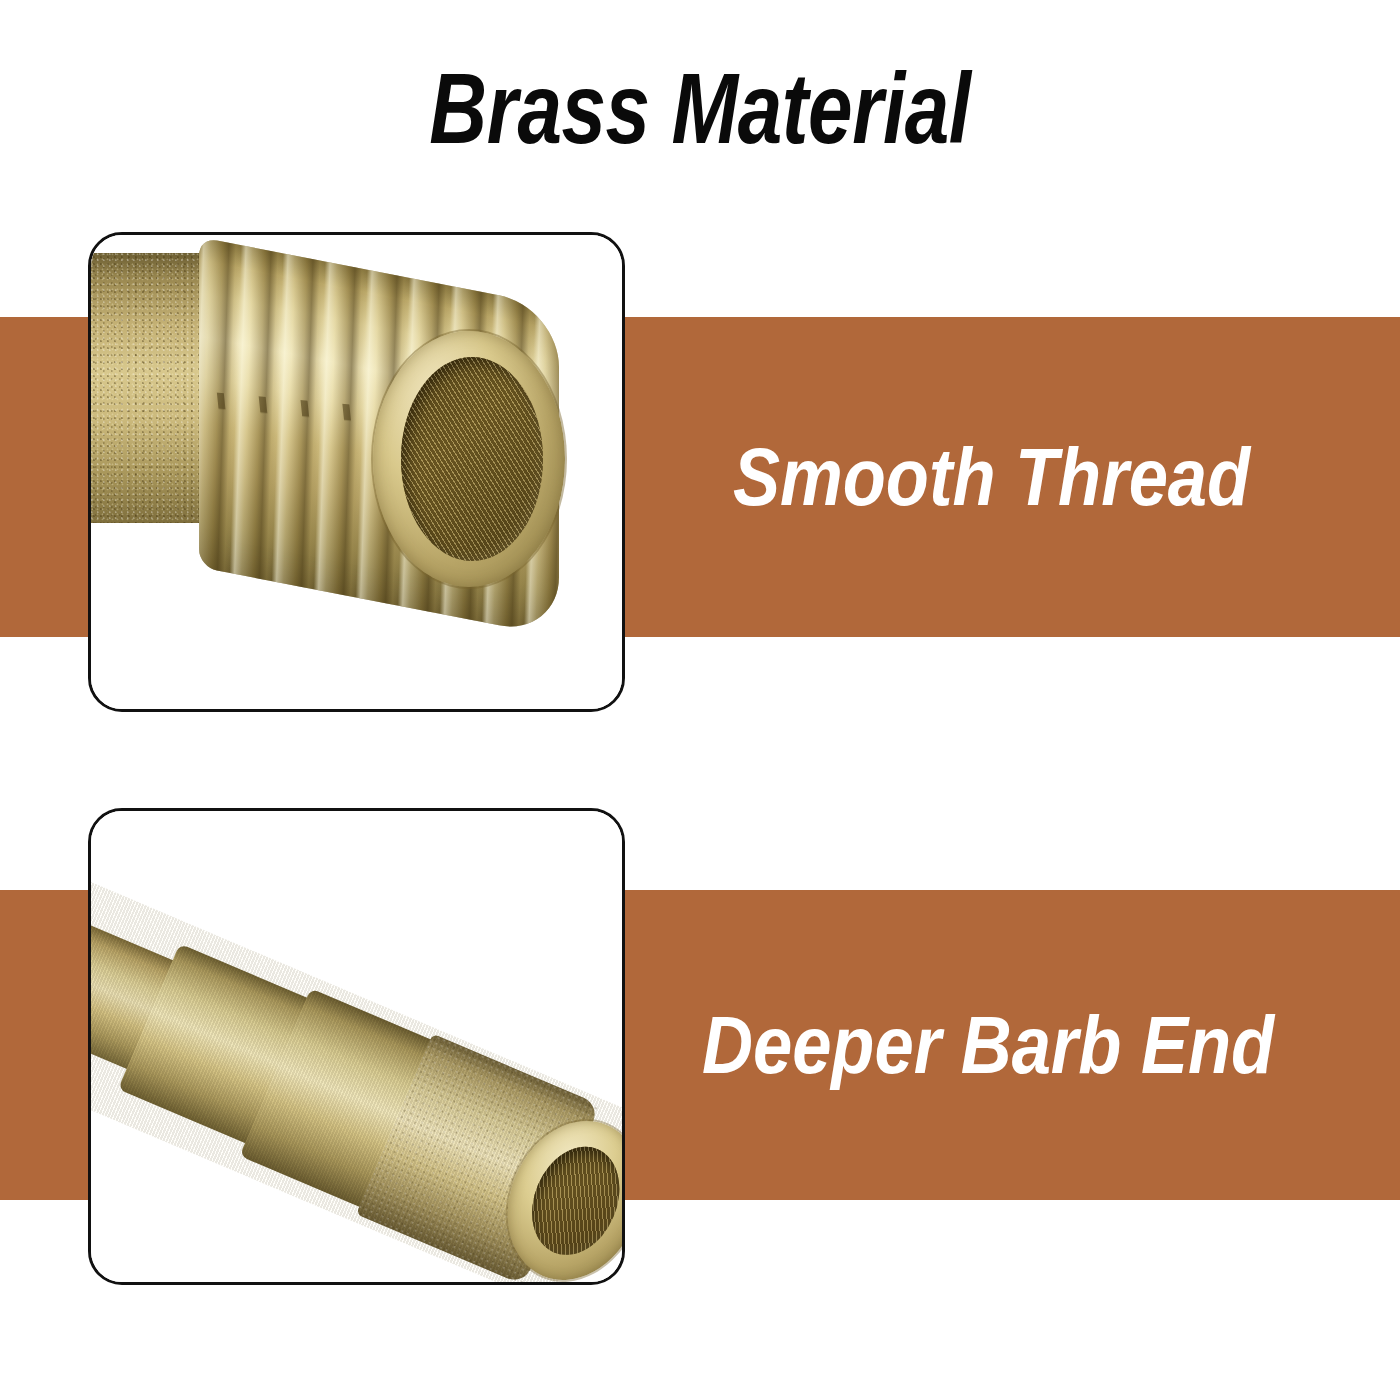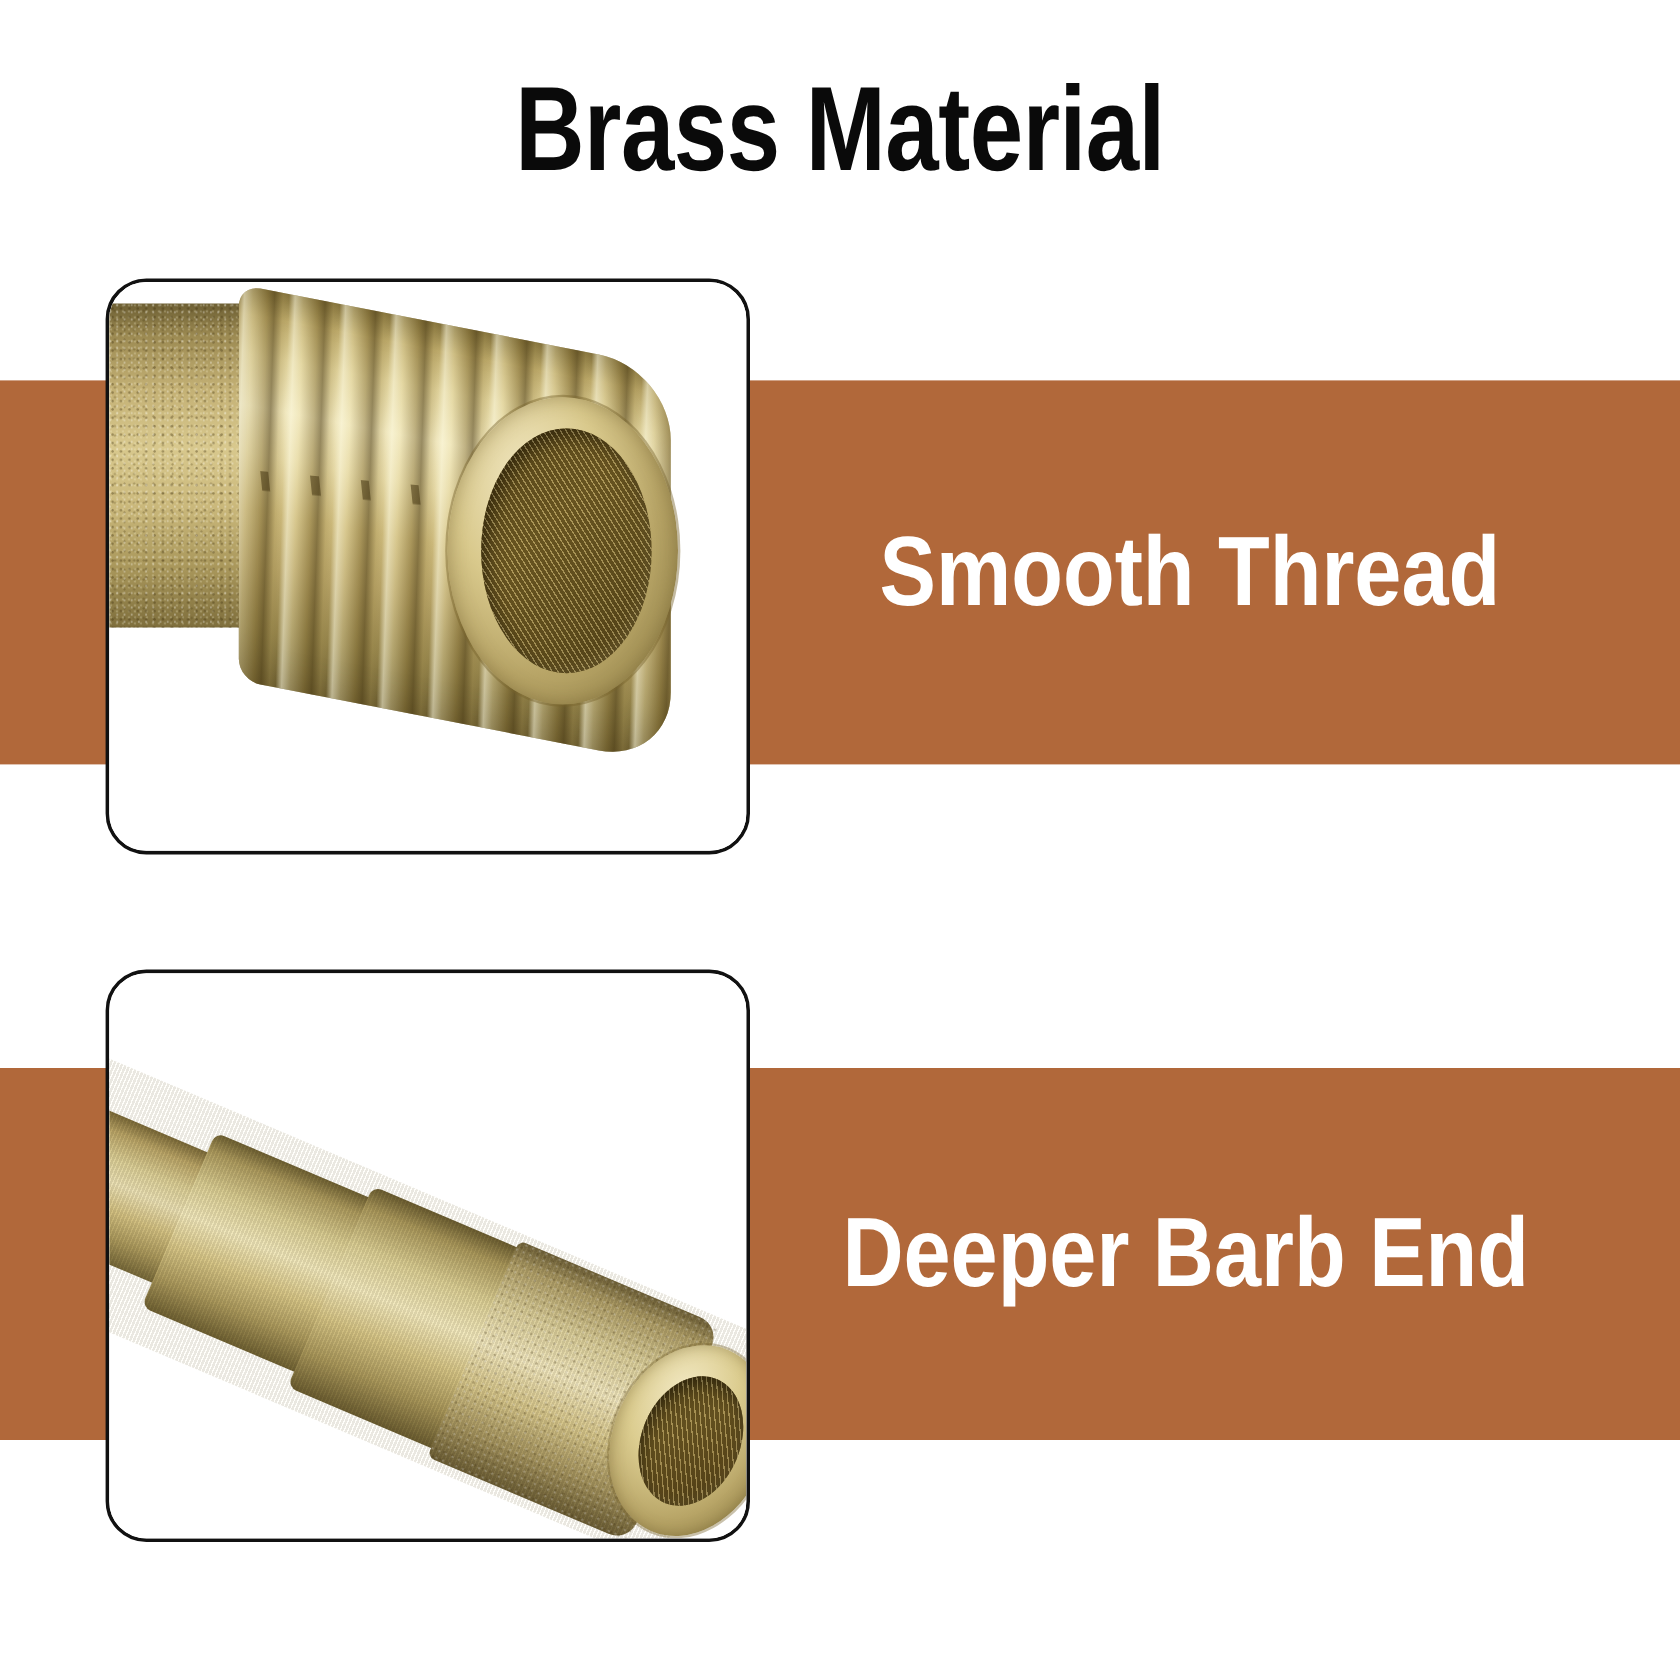--- a/index.html
+++ b/index.html
@@ -2,21 +2,21 @@
 <html><head>
 <meta charset="utf-8">
 <style>
   html,body{margin:0;padding:0;}
   body{
     width:1400px;height:1400px;
     background:#ffffff;
     font-family:"Liberation Sans","DejaVu Sans",sans-serif;
     overflow:hidden;
   }
-  .canvas{position:relative;width:1400px;height:1400px;background:#fff;overflow:hidden;}
+  .canvas{position:relative;width:1400px;height:1400px;background:#fff;overflow:hidden;font-style:italic;}
 
   
   .title{
     position:absolute;left:0;top:58px;width:1400px;
     text-align:center;
     font-size:100px;
     line-height:100px;
     font-weight:700;
     color:#0a0a0a;
     letter-spacing:-0.5px;

